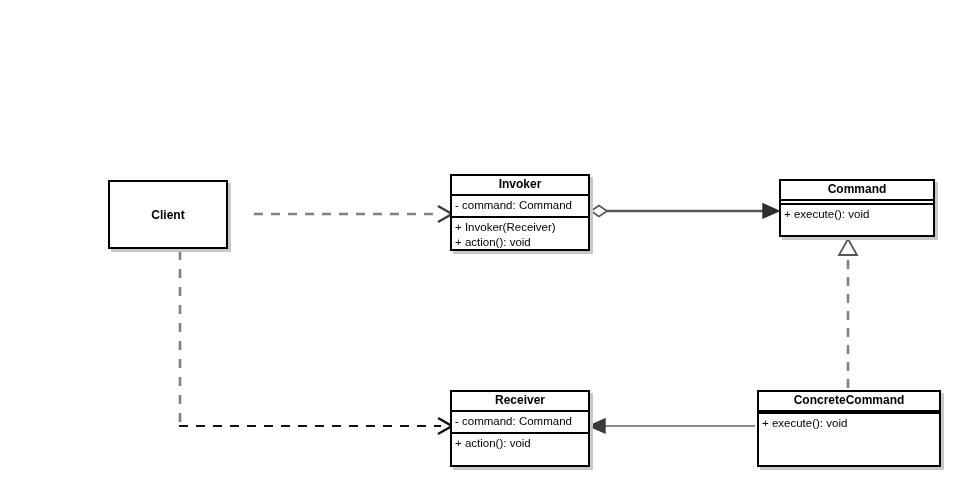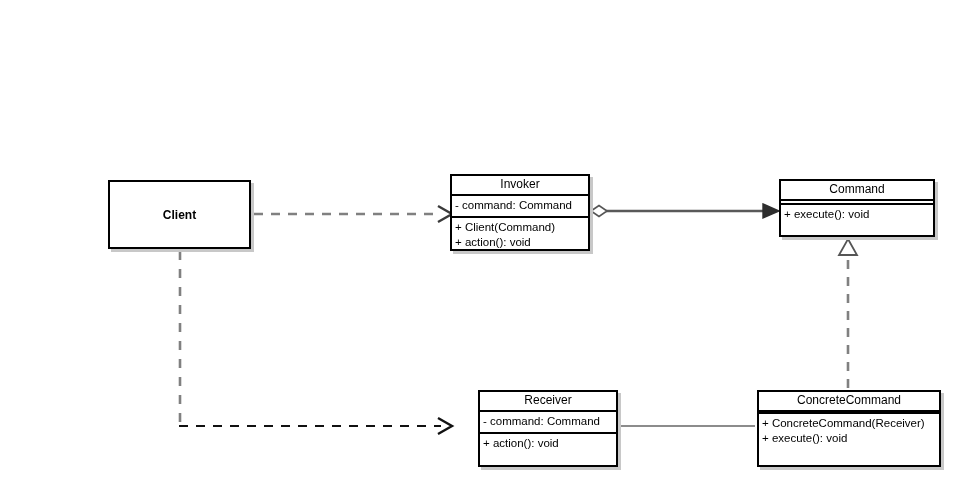--- a/index.html
+++ b/index.html
@@ -39,21 +39,21 @@
     z-index: 2;
     background: #ffffff;
     border: 2px solid #000000;
     box-sizing: border-box;
     box-shadow: 3px 3px 0 0 #c8c8c8;
   }
 
   .uml-name-band {
     text-align: center;
     font-size: 12px;
-    font-weight: normal;
+    font-weight: bold;
     color: #000000;
     padding: 2px 4px 3px 4px;
     line-height: 13px;
     white-space: nowrap;
   }
 
   .uml-divider {
     border-top: 2px solid #000000;
     height: 0;
     font-size: 0;
@@ -83,24 +83,24 @@
     justify-content: center;
   }
   .uml-plain .uml-plain-label {
     font-size: 12px;
     font-weight: bold;
     color: #000000;
     text-align: center;
   }
 
   
-  #class-client        { left: 108px; top: 180px; width: 143px; height: 69px; }
+  #class-client        { left: 108px; top: 180px; width: 120px; height: 69px; }
   #class-invoker       { left: 450px; top: 174px; width: 140px; height: 77px; }
   #class-command       { left: 779px; top: 179px; width: 156px; height: 58px; }
-  #class-receiver      { left: 450px; top: 390px; width: 140px; height: 77px; margin-left: 28px; }
+  #class-receiver      { left: 450px; top: 390px; width: 140px; height: 77px; }
   #class-concretecommand { left: 757px; top: 390px; width: 184px; height: 77px; }
 </style>
 </head>
 <body>
 
 <div id="diagram-canvas">
 
   <svg id="connector-layer" viewBox="0 0 962 485" width="962" height="485" xmlns="http://www.w3.org/2000/svg">
 
     <g>
@@ -136,21 +136,21 @@
   </div>
 
   <div class="uml-class" id="class-invoker">
     <div class="uml-name-band">Invoker</div>
     <div class="uml-divider"></div>
     <div class="uml-compartment">
       <div class="uml-member">- command: Command</div>
     </div>
     <div class="uml-divider"></div>
     <div class="uml-compartment">
-      <div class="uml-member">+ Client(Command)</div>
+      <div class="uml-member">+ Invoker(Receiver)</div>
       <div class="uml-member">+ action(): void</div>
     </div>
   </div>
 
   <div class="uml-class" id="class-command">
     <div class="uml-name-band">Command</div>
     <div class="uml-divider"></div>
     <div class="uml-divider thin-gap"></div>
     <div class="uml-compartment">
       <div class="uml-member">+ execute(): void</div>
@@ -167,18 +167,17 @@
     <div class="uml-compartment">
       <div class="uml-member">+ action(): void</div>
     </div>
   </div>
 
   <div class="uml-class" id="class-concretecommand">
     <div class="uml-name-band">ConcreteCommand</div>
     <div class="uml-divider"></div>
     <div class="uml-divider"></div>
     <div class="uml-compartment">
-      <div class="uml-member">+ ConcreteCommand(Receiver)</div>
       <div class="uml-member">+ execute(): void</div>
     </div>
   </div>
 
 </div>
 
 </body></html>

